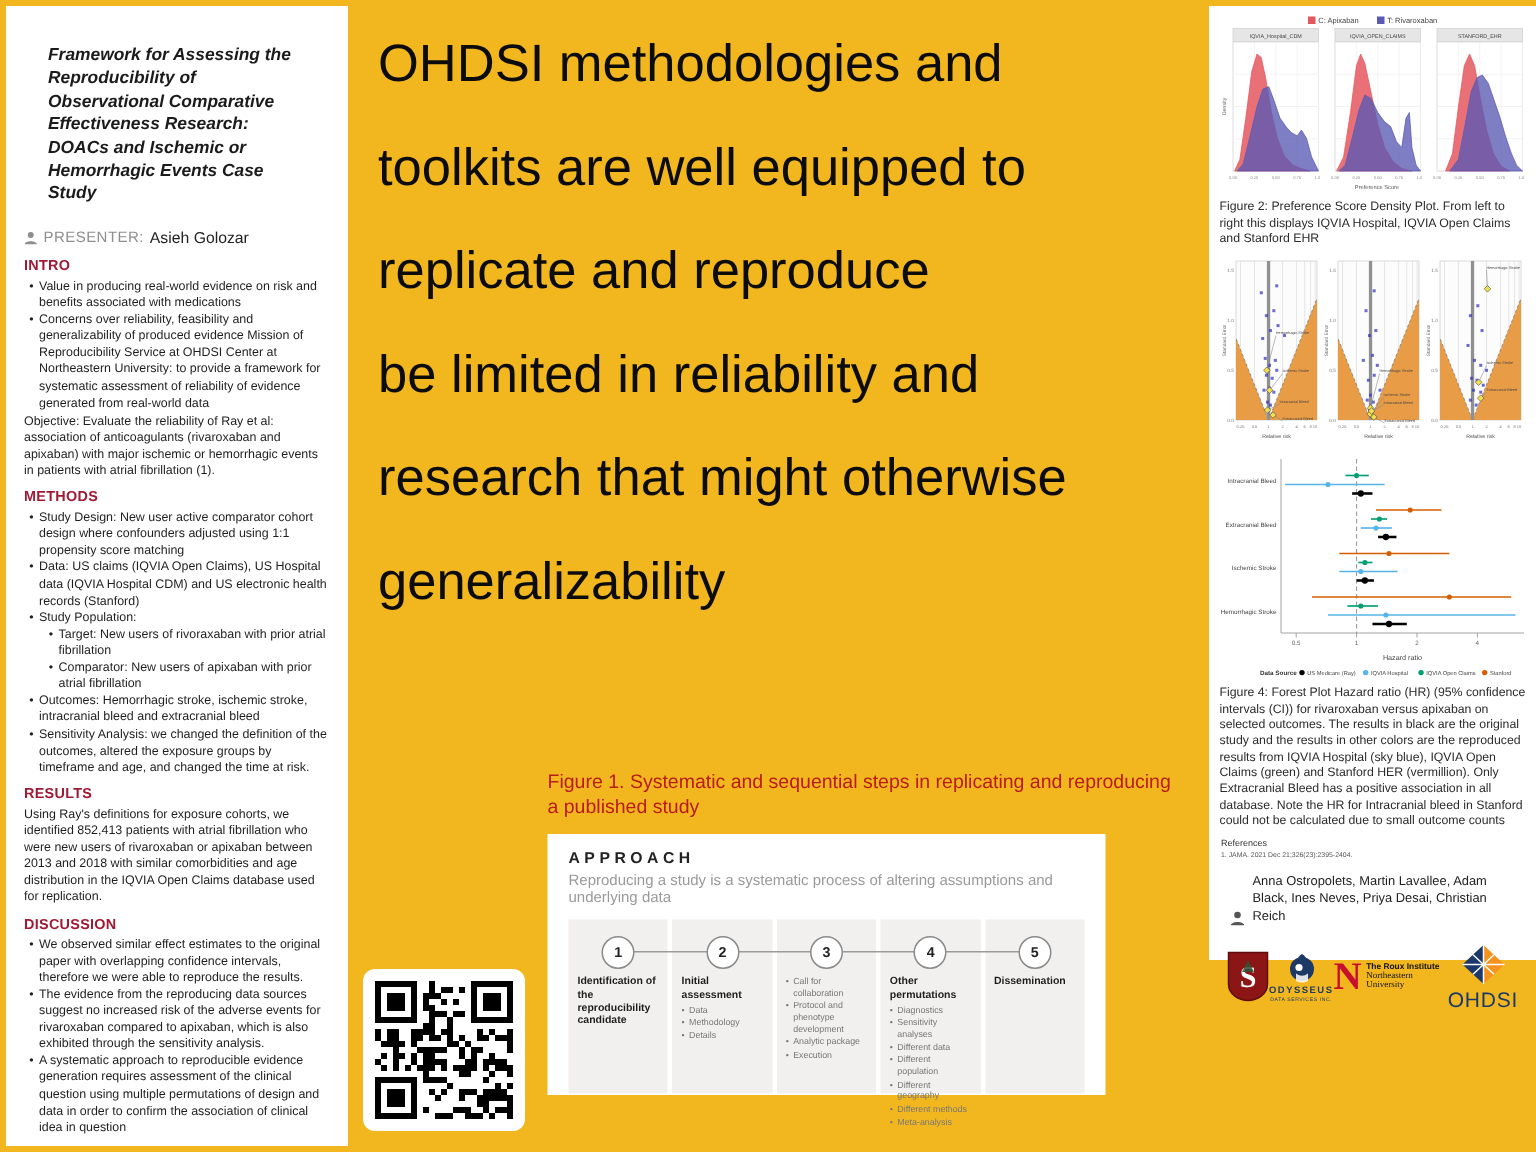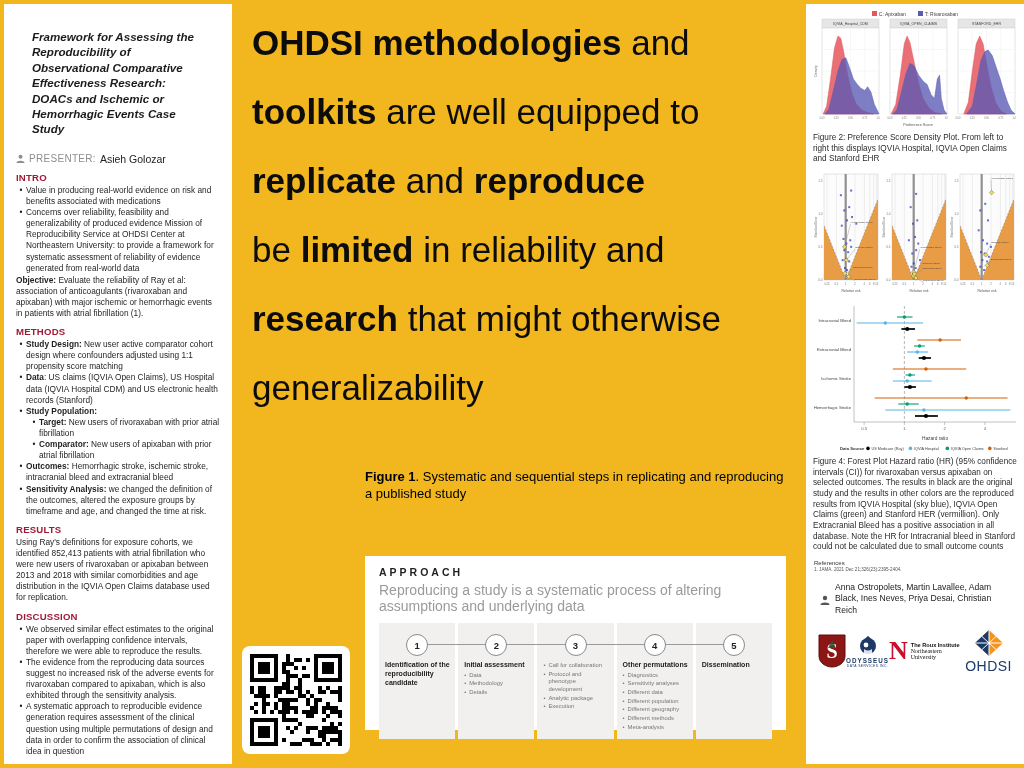--- a/index.html
+++ b/index.html
@@ -5,52 +5,52 @@
   html,body{margin:0;padding:0}
   body{width:1024px;height:768px;background:#F2B71F;font-family:"Liberation Sans",sans-serif;position:relative;overflow:hidden}
   .panel{background:#fff;position:absolute;box-sizing:border-box}
   
   .left-panel{left:4px;top:4px;width:228px;height:760px;padding:9px 12px 0 12px}
   .poster-title{font-size:11.6px;font-style:italic;font-weight:700;line-height:1.33;margin:16px;color:#1b1b1b}
   .presenter{display:flex;align-items:center;gap:4px;margin-top:7px}
   .presenter .plabel{color:#8e8e8e;font-size:10px;letter-spacing:.3px}
   .presenter .pname{color:#222;font-size:10.5px}
   h2.sec{color:#A01A35;font-size:9.6px;margin:7px 0 2px 0;font-weight:700;letter-spacing:.2px}
-  .b{font-weight:700}
+  .b{font-weight:400}
   .bul{display:flex;font-size:8.3px;line-height:1.34;color:#1f1f1f}
   .bul .m{width:10px;flex:none;text-align:center}
   .bul.sub{margin-left:13px}
   .bodytxt{font-size:8.3px;line-height:1.34;color:#1f1f1f;margin:1px 0 0 0}
   
   .center{position:absolute;left:240px;top:0;width:566px;height:768px}
   .headline{position:absolute;left:12px;top:8px;width:545px;color:#0c0c0c}
   .hl-line{font-size:35px;line-height:69px;white-space:nowrap;font-weight:400}
-  .hl-b{font-weight:700}
-  .fig1cap{position:absolute;left:125px;top:468px;width:425px;font-size:13px;line-height:1.32;color:#000000}
-  .approach{position:absolute;left:125px;top:556px;width:421px;height:174px;background:#fff;padding:10px 14px;box-sizing:border-box}
+  .hl-b{font-weight:400}
+  .fig1cap{position:absolute;left:125px;top:512px;width:425px;font-size:13px;line-height:1.32;color:#b91c1c}
+  .approach{position:absolute;left:125px;top:556px;width:372px;height:174px;background:#fff;padding:10px 14px;box-sizing:border-box}
   .ap-h{font-size:10.5px;font-weight:700;letter-spacing:3px;color:#222}
-  .ap-sub{font-size:14px;color:#9a9a9a;margin-top:4px}
+  .ap-sub{font-size:10px;color:#9a9a9a;margin-top:4px}
   .steps{position:relative;display:flex;gap:3px;margin-top:9px;height:116px}
   .steps .connector{position:absolute;left:34px;right:34px;top:21px;height:1px;background:#9a9a9a;z-index:1}
   .step{flex:1;background:#F1F0EE;position:relative;padding:38px 5px 3px 6px;box-sizing:border-box}
   .circ{position:absolute;top:11px;left:50%;transform:translateX(-50%);width:20px;height:20px;border-radius:50%;background:#fff;border:1px solid #8a8a8a;display:flex;align-items:center;justify-content:center;font-size:9.5px;font-weight:700;color:#222;z-index:2}
   .st-title{font-size:7px;font-weight:700;color:#1d1d1d;line-height:1.25;margin-bottom:2px}
   .sb{display:flex;font-size:5.9px;color:#777;line-height:1.3;margin-top:1px}
   .sb .m{width:5px;flex:none}
   .qr-tile{position:absolute;left:2px;top:646px;width:108px;height:108px;background:#fff;border-radius:8px;display:flex;align-items:center;justify-content:center}
   
-  .right-panel{left:806px;top:4px;width:218px;height:760px;padding:5px 4px 0 4px}
+  .right-panel{left:806px;top:4px;width:218px;height:636px;padding:5px 4px 0 4px}
   .fig2-legend{display:flex;justify-content:center;gap:12px;font-size:5px;color:#444;align-items:center;height:9px}
   .lg-item{display:flex;align-items:center;gap:2px}
   .lg-sq{width:5px;height:5px;display:inline-block}
   .panels{display:flex;justify-content:center;gap:2px}
   .cap{font-size:8.2px;line-height:1.3;color:#2b2b2b;margin:3px 3px 7px 3px}
   .refh{font-size:6px;color:#333;margin:2px 0 1px 4px}
   .refi{font-size:4.6px;color:#555;margin-left:4px}
-  .authors{display:flex;gap:5px;margin-top:10px;font-size:8.6px;color:#222;line-height:1.35;padding:0 10px;align-items:center}
+  .authors{display:flex;gap:5px;margin-top:10px;font-size:8.6px;color:#222;line-height:1.35;padding:0 10px;align-items:flex-end}
   .logos{display:flex;align-items:center;justify-content:space-between;margin-top:12px;padding:0 8px}
   .logo{display:flex;flex-direction:column;align-items:center}
   .ody-t{font-size:6.3px;font-weight:700;letter-spacing:1px;color:#1D3A66}
   .ody-s{font-size:3.4px;color:#1D3A66;letter-spacing:.4px}
   .roux{display:flex;align-items:center;gap:3px}
   .roux-n{font-family:"Liberation Serif",serif;font-size:26px;font-weight:700;color:#C8102E;line-height:1}
   .roux-l1{font-size:5.6px;font-weight:700;color:#111}
   .roux-l2{font-family:"Liberation Serif",serif;font-size:6px;color:#111}
   .ohdsi-t{font-size:14px;font-weight:400;color:#1B3A6B;letter-spacing:.5px;margin-top:1px}
 </style>

